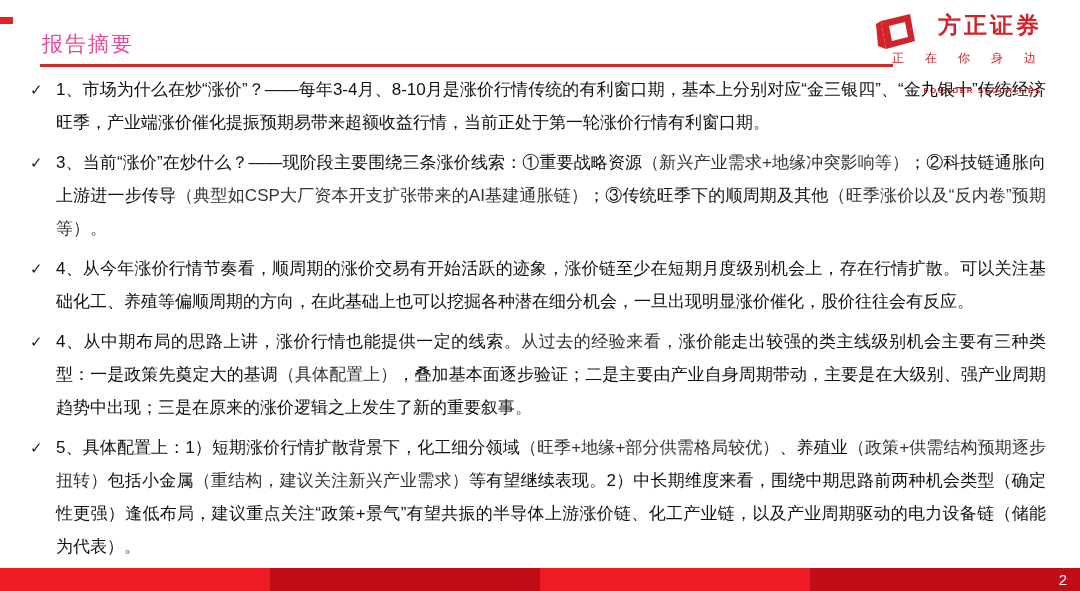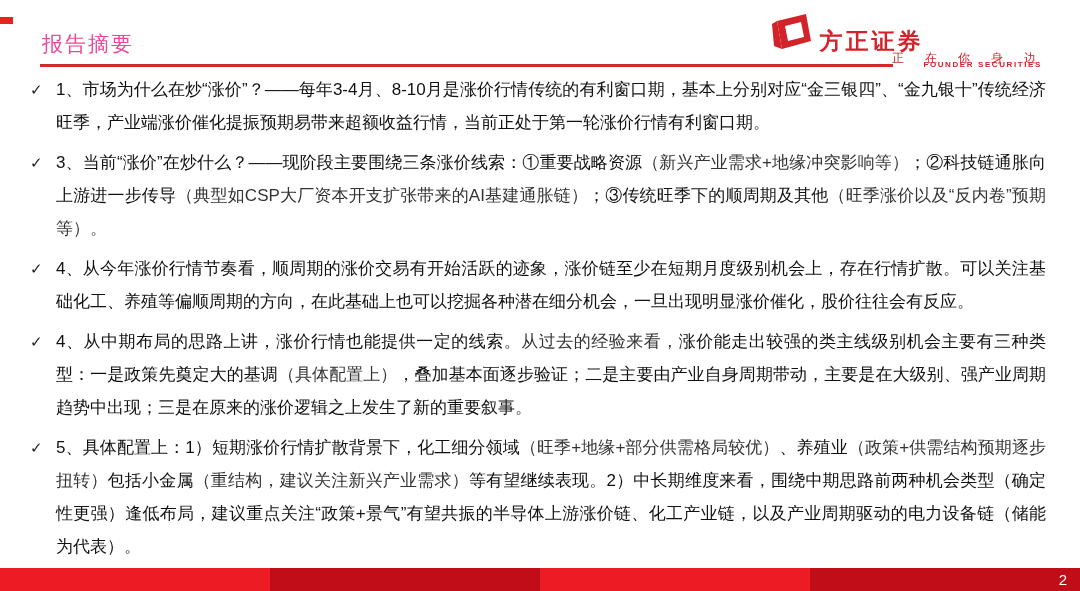--- a/index.html
+++ b/index.html
@@ -23,21 +23,21 @@
   }
   .title-underline {
     position: absolute; left: 40px; top: 64px;
     width: 853px; height: 3px;
     background: #cf2a28;
   }
   .logo {
     position: absolute; right: 38px; top: 12px;
     display: flex; align-items: flex-start; gap: 7px;
   }
-  .logo-text { display: flex; flex-direction: row; align-items: center; }
+  .logo-text { display: flex; flex-direction: column; align-items: flex-end; }
   .logo-cn {
     font-size: 23px; font-weight: 700; color: #d2232a;
     letter-spacing: 3px; line-height: 26px; white-space: nowrap;
   }
   .logo-en {
     font-size: 8px; font-weight: 700; color: #d2232a;
     letter-spacing: 1.6px; line-height: 10px; white-space: nowrap; margin-top: 48px;
   }
   .logo-slogan {
     position: absolute; right: 40px; top: 50px;

